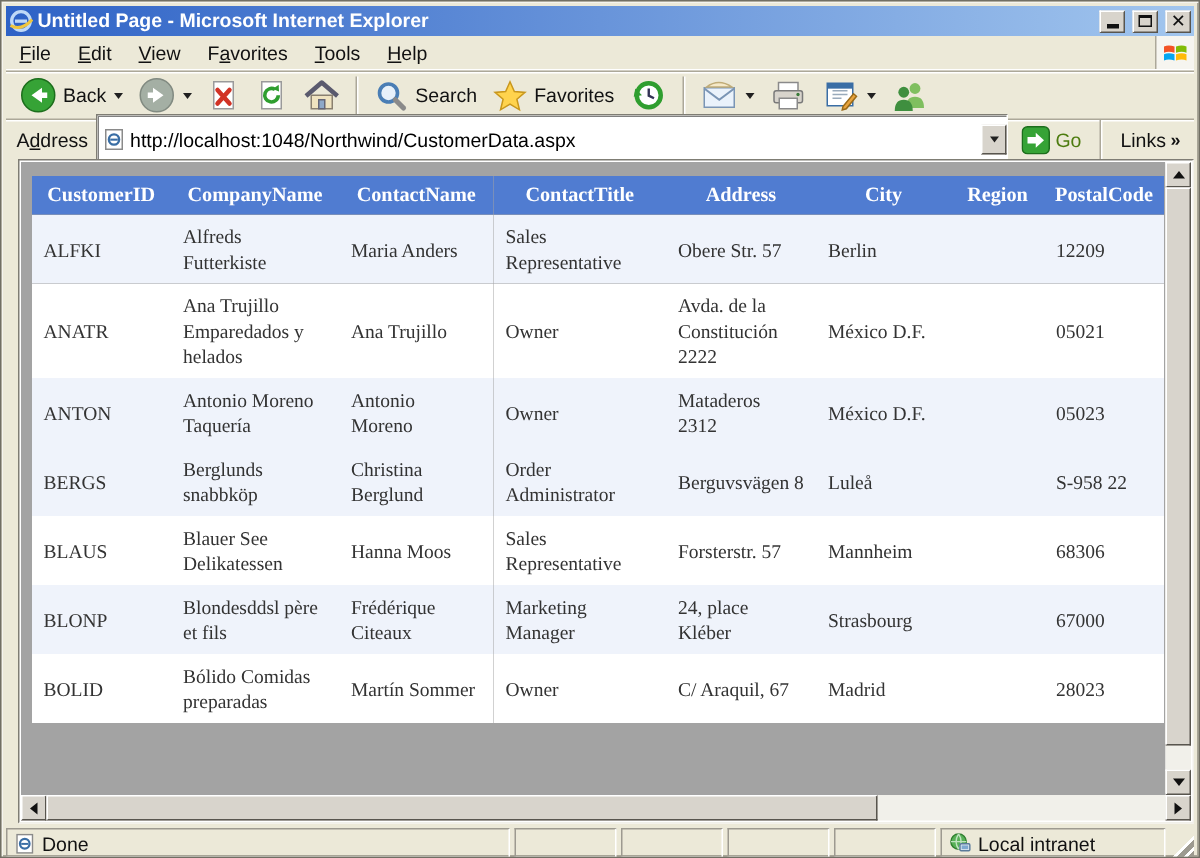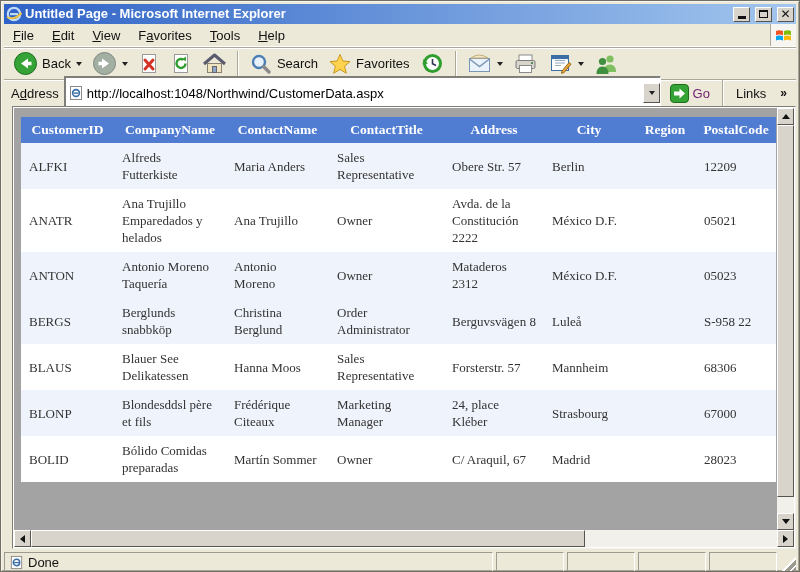--- a/index.html
+++ b/index.html
@@ -69,22 +69,22 @@
     border:1px solid; border-color:#7F7D74 #fff #fff #7F7D74;
     box-shadow: inset 1px 1px 0 #404040aa;
   }
   .addr-ie{ width:16px; height:16px; margin:0 3px; flex:0 0 16px;}
   .addr-url{ flex:1; font-size:13px; color:#000; white-space:nowrap; overflow:hidden;}
   .addr-drop{
     width:17px; height:20px; background:#D8D4CC; display:flex; align-items:center; justify-content:center;
     border:1px solid; border-color:#fff #58554E #58554E #fff;
   }
   .go-btn{ display:flex; align-items:center; gap:4px; padding:1px 4px;}
-  .go-label{ font-size:13px; color:#701a75;text-align:right;}
-  .links-box{ display:flex; align-items:center; gap:14px; padding:0 4px;}
+  .go-label{ font-size:13px; color:#4d7c0f;text-align:right;}
+  .links-box{ display:flex; align-items:center; gap:3px; padding:0 4px;}
   .links-label{ font-size:13px; color:#111;}
   .chevron{ font-size:12px; font-weight:bold; color:#111;}
 
   
   .content{
     position:relative; height:443px; margin-left:8px; background:#fff;
     border:1px solid; border-color:#7F7D74 #F1F0EA #F1F0EA #7F7D74;
   }
   .page{
     position:absolute; left:1px; top:1px; right:18px; bottom:18px;
@@ -455,16 +455,27 @@
           <circle cx="8" cy="8" r="3.4" fill="none" stroke="#3A6EA5" stroke-width="1.6"></circle>
           <rect x="5.5" y="7.4" width="5" height="1.4" fill="#3A6EA5"></rect>
         </svg>
       </span>
       <span>Done</span>
     </span>
     <span class="pane pane-small"></span>
     <span class="pane pane-small"></span>
     <span class="pane pane-small"></span>
     <span class="pane pane-small"></span>
+    <span class="pane pane-zone">
+      <span>
+        <svg width="16" height="15" viewBox="0 0 16 16">
+          <circle cx="7" cy="6.5" r="5.5" fill="#58B158" stroke="#2F7E2F"></circle>
+          <path d="M7 1 Q10.5 6.5 7 12 M7 1 Q3.5 6.5 7 12 M1.5 6.5 H12.5" stroke="#BFE3BF" stroke-width="1" fill="none"></path>
+          <rect x="8" y="8" width="7" height="5" rx="0.8" fill="#D8E4F0" stroke="#5A7A9A"></rect>
+          <rect x="9.2" y="9.2" width="4.6" height="2.6" fill="#7EA8D0"></rect>
+        </svg>
+      </span>
+      <span>Local intranet</span>
+    </span>
     <span class="pane grip"></span>
   </div>
 
 </div>
 
 </body></html>

